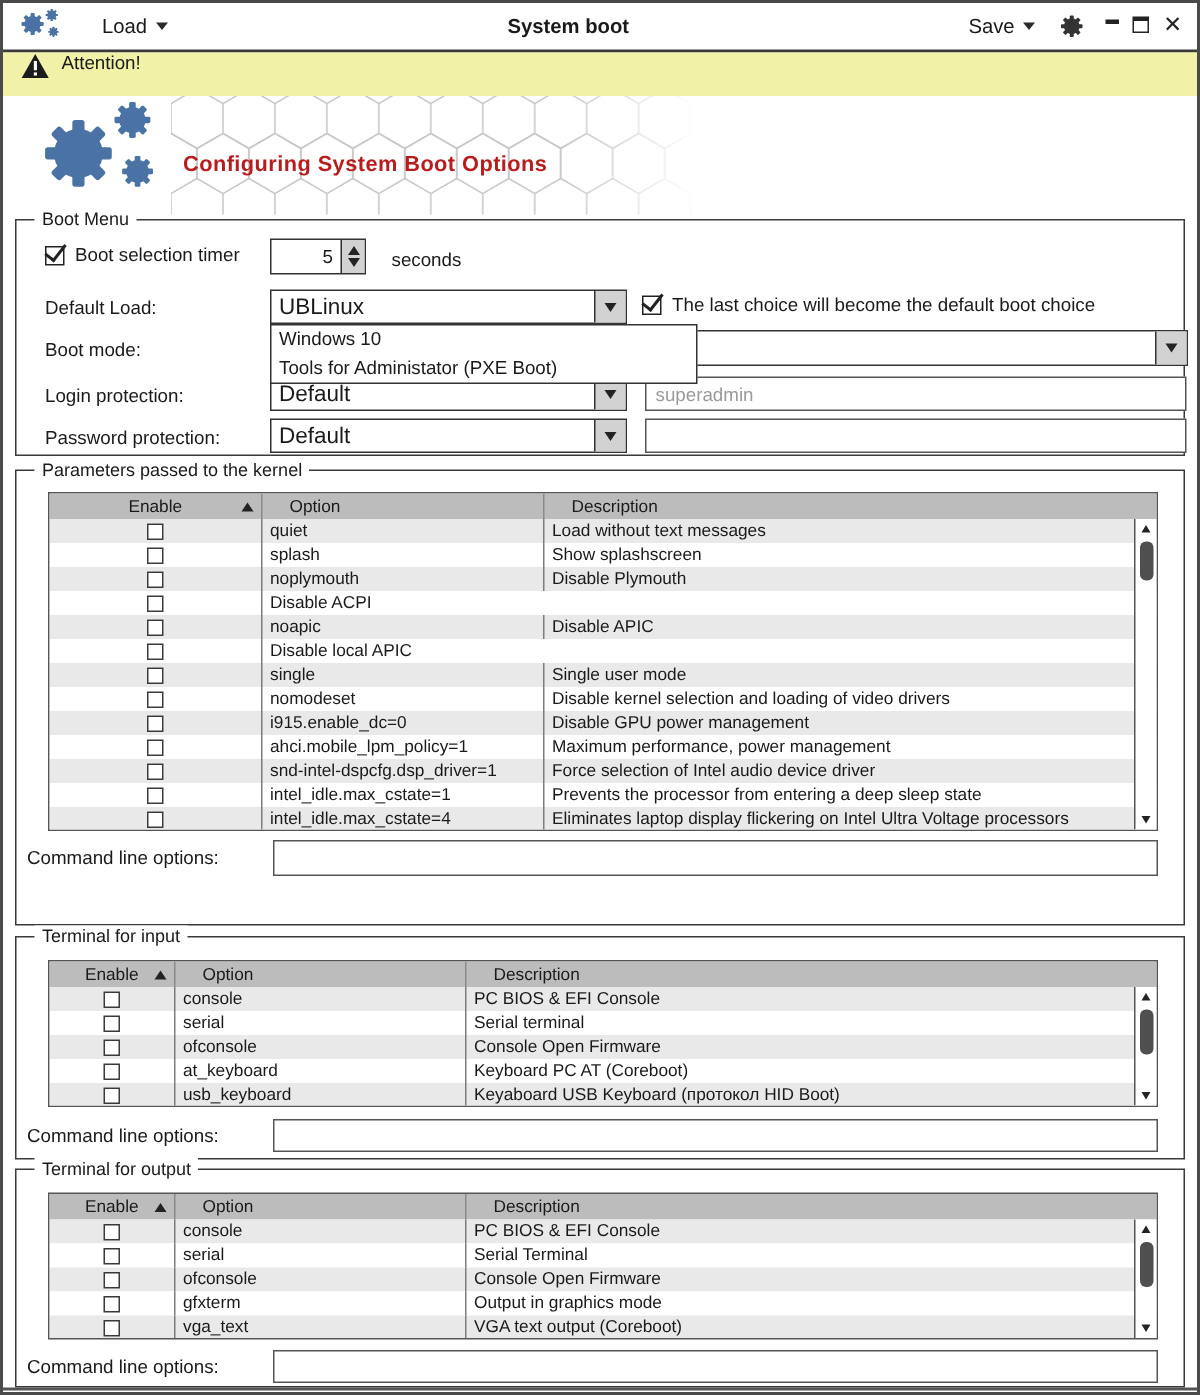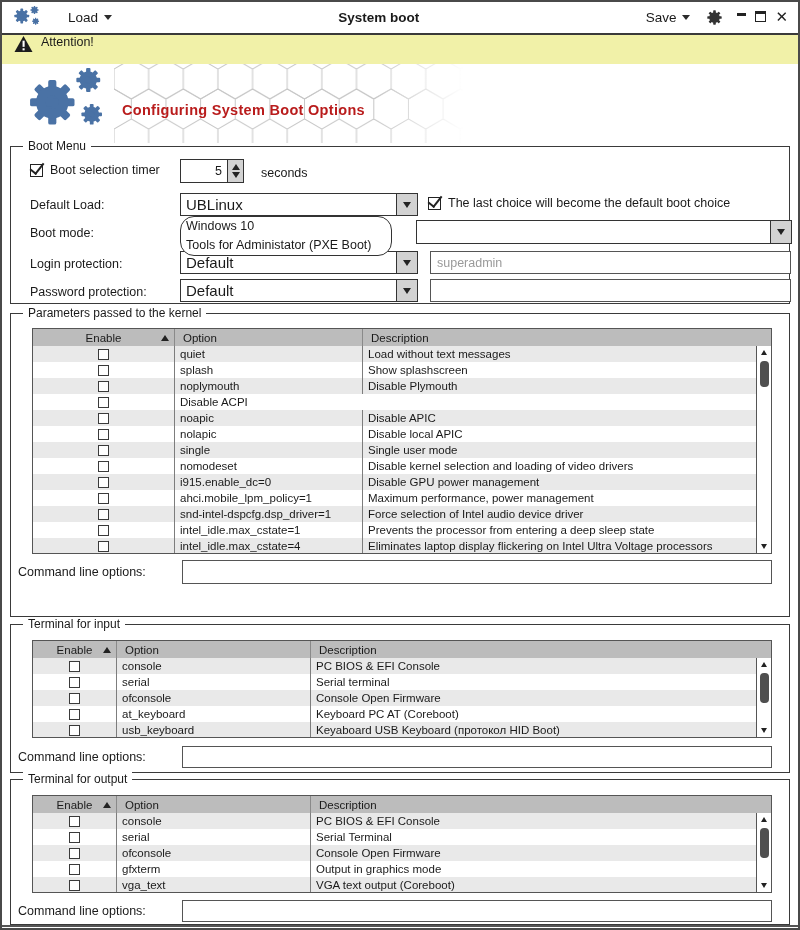--- a/index.html
+++ b/index.html
@@ -69,21 +69,21 @@
   .dropdown { background:#fff; border:1px solid #333; z-index:5; }
   .dd-item { height:19px; line-height:19px; font-size:12.5px; padding:0 5px; white-space:nowrap; }
 
   input.txt { border:1px solid #555; background:#fff; font-family:"Liberation Sans",sans-serif;
               font-size:12.5px; padding:0 6px; outline:none; }
   input.txt::placeholder { color:#9a9a9a; opacity:1; }
 
   
   .table { position:absolute; left:21px; width:740px; border:1px solid #555; background:#fff; overflow:hidden; }
   .thead { display:flex; height:17px; background:#bcbcbc; }
-  .th { font-size:11.5px; display:flex; align-items:center; padding:0 8px;
+  .th { font-size:11.5px; display:flex; align-items:center; padding:0 18px;
         border-right:1px solid #8a8a8a; overflow:hidden; white-space:nowrap; }
   .th.c-desc { border-right:none; flex:1; }
   .th.c-en { justify-content:center; position:relative; }
   .sort-tri { position:absolute; right:5px; width:0; height:0; border-left:4px solid transparent;
               border-right:4px solid transparent; border-bottom:6px solid #222; }
   .trow { display:flex; height:16px; background:#fff; }
   .trow.alt { background:#e9e9e9; }
   .tc { font-size:11.5px; display:flex; align-items:center; padding:0 5px;
         border-right:1px solid #7d7d7d; overflow:hidden; white-space:nowrap; }
   .tc.c-en { justify-content:center; }
@@ -213,21 +213,21 @@
     </div>
 
     <span class="abs lbl" style="left:19px; top:79px;">Boot mode:</span>
     <div class="abs combo" style="left:405px; top:73px; width:376px; height:24px;">
       <span class="combo-val"></span>
       <span class="combo-btn">
           <span class="tri-down"></span>
         </span>
     </div>
 
-    <div class="abs dropdown" style="left:169px; top:69px; width:212px;border-radius:14px;">
+    <div class="abs dropdown" style="left:169px; top:69px; width:285px;">
         <div class="dd-item">Windows 10</div>
         <div class="dd-item">Tools for Administator (PXE Boot)</div>
       </div>
 
     <span class="abs lbl" style="left:19px; top:110px;">Login protection:</span>
     <div class="abs combo" style="left:169px; top:104px; width:238px;">
       <span class="combo-val">Default</span>
       <span class="combo-btn">
           <span class="tri-down"></span>
         </span>
@@ -287,21 +287,20 @@
             <div class="tc c-en">
               <span class="cb sm"></span>
             </div>
             <div class="tc c-opt">noapic</div>
             <div class="tc c-desc">Disable APIC</div>
           </div>
           <div class="trow">
             <div class="tc c-en">
               <span class="cb sm"></span>
             </div>
-            <div class="tc c-opt">nolapic</div>
             <div class="tc c-desc">Disable local APIC</div>
           </div>
           <div class="trow alt">
             <div class="tc c-en">
               <span class="cb sm"></span>
             </div>
             <div class="tc c-opt">single</div>
             <div class="tc c-desc">Single user mode</div>
           </div>
           <div class="trow">

